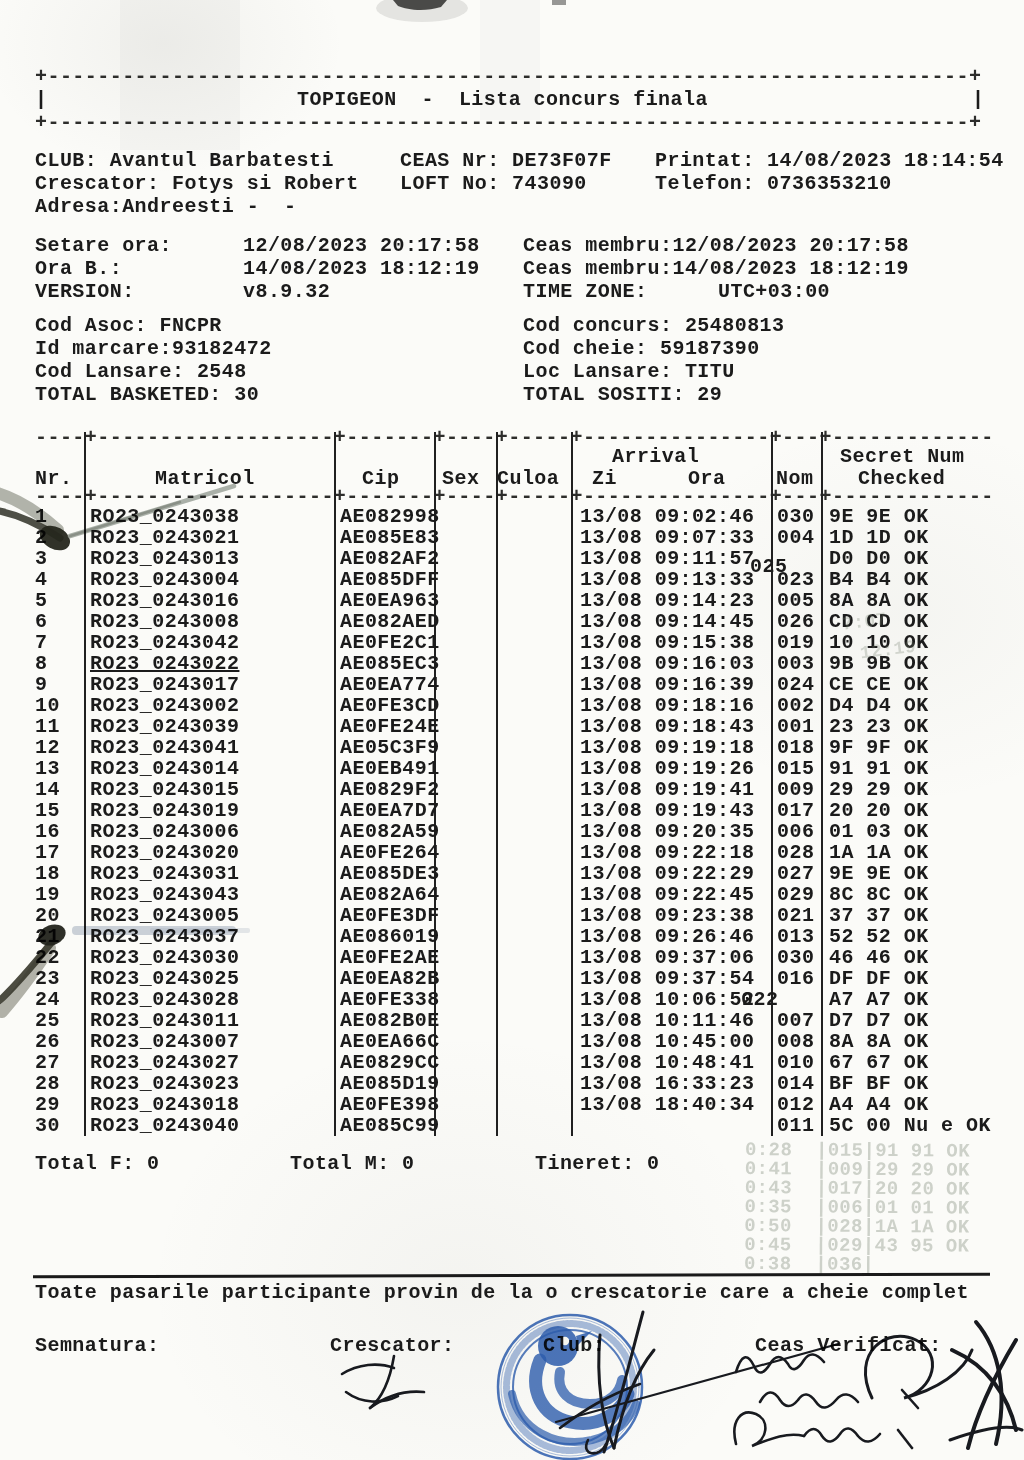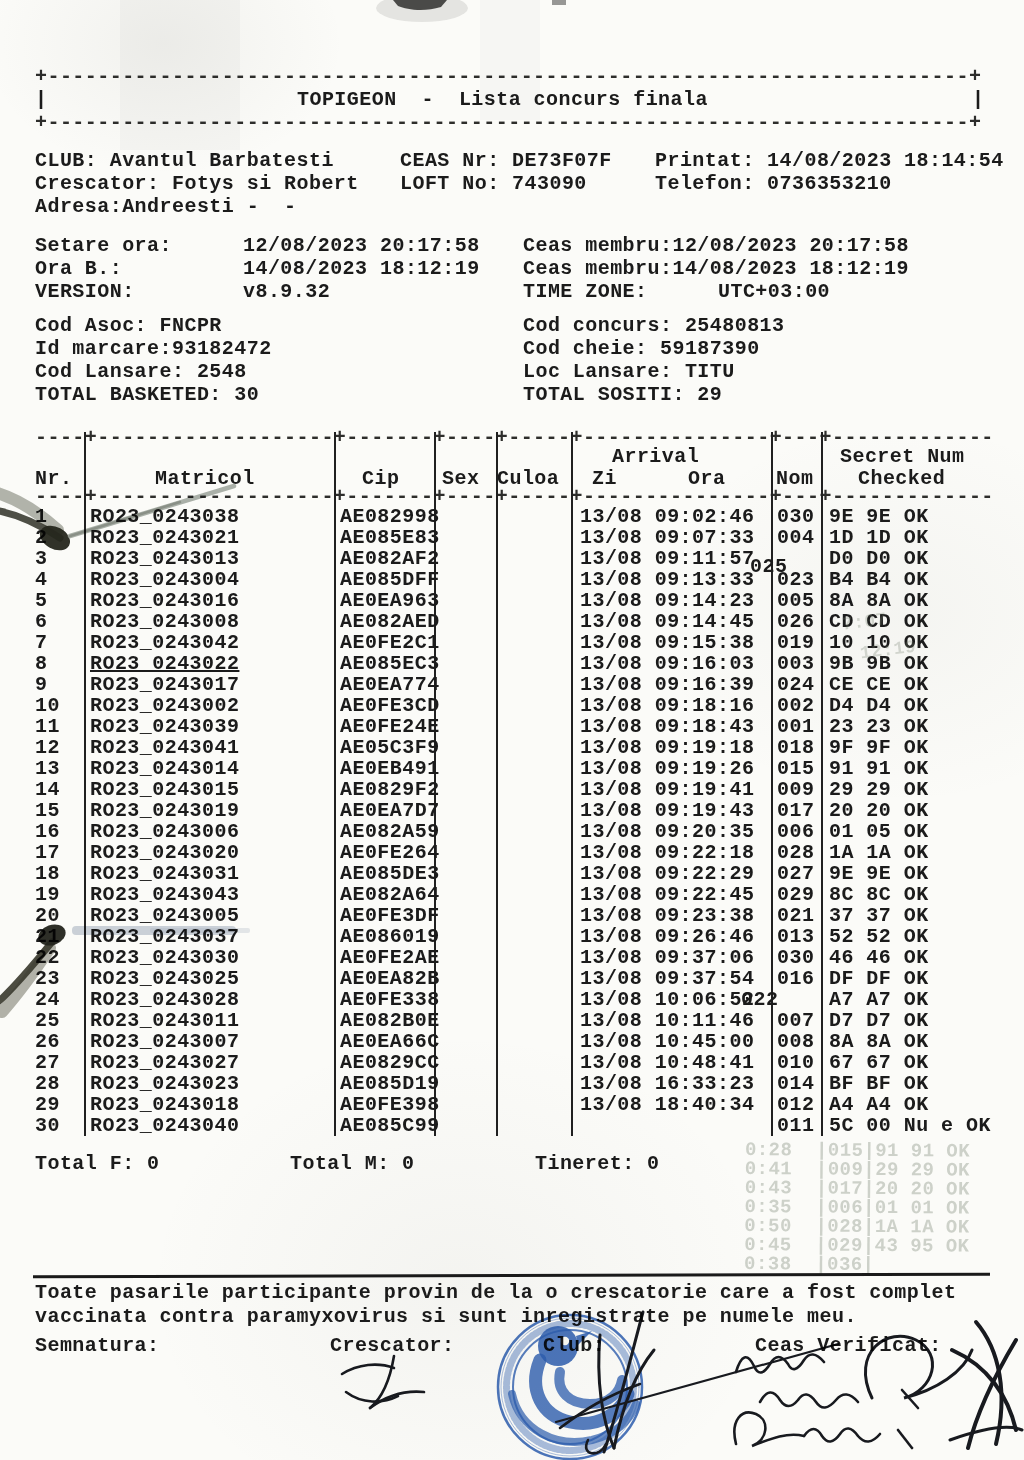--- a/index.html
+++ b/index.html
@@ -239,21 +239,21 @@
         <span style="left: 829px;">20 20 OK</span>
       </div>
       <div class="trow" style="top: 821px;">
         <span style="left: 35px;">16</span>
         <span style="left: 90px;">RO23_0243006</span>
         <span style="left: 340px;">AE082A59</span>
         <span style="left: 440px;"></span>
         <span style="left: 500px;"></span>
         <span style="left: 580px;">13/08 09:20:35</span>
         <span style="left: 777px;">006</span>
-        <span style="left: 829px;">01 05 OK</span>
+        <span style="left: 829px;">01 03 OK</span>
       </div>
       <div class="trow" style="top: 842px;">
         <span style="left: 35px;">17</span>
         <span style="left: 90px;">RO23_0243020</span>
         <span style="left: 340px;">AE0FE264</span>
         <span style="left: 440px;"></span>
         <span style="left: 500px;"></span>
         <span style="left: 580px;">13/08 09:22:18</span>
         <span style="left: 777px;">028</span>
         <span style="left: 829px;">1A 1A OK</span>
@@ -400,22 +400,21 @@
       <div class="ghostline" style="top: 38px;">0:43  |017|20 20 OK</div>
       <div class="ghostline" style="top: 57px;">0:35  |006|01 01 OK</div>
       <div class="ghostline" style="top: 76px;">0:50  |028|1A 1A OK</div>
       <div class="ghostline" style="top: 95px;">0:45  |029|43 95 OK</div>
       <div class="ghostline" style="top: 114px;">0:38  |036|</div>
     </div>
   <div class="ghostmark" style="left:842px;top:612px;transform:rotate(-7deg)">7:07</div>
   <div class="ghostmark" style="left:860px;top:640px;transform:rotate(-7deg)">12:19</div>
 
   <div class="solidline"></div>
-  <div class="t" style="left:35px;top:1282px">Toate pasarile participante provin de la o crescatorie care a fost complet</div>
-  <div class="t" style="left:35px;top:1306px">vaccinata contra paramyxovirus si sunt inregistrate pe numele meu.</div>
+  <div class="t" style="left:35px;top:1282px">Toate pasarile participante provin de la o crescatorie care a cheie complet</div>
 
   <div class="t" style="left:35px;top:1335px">Semnatura:</div>
   <div class="t" style="left:330px;top:1335px">Crescator:</div>
   <div class="t" style="left:543px;top:1335px">Club:</div>
   <div class="t" style="left:755px;top:1335px">Ceas Verificat:</div>
 
   <svg class="overlay" width="1024" height="1460" viewBox="0 0 1024 1460">
 
     <g>
       <path d="M393 0 L447 0 L441 7 C425 12 407 10 398 6 Z" fill="#20211e" opacity=".8"></path>

